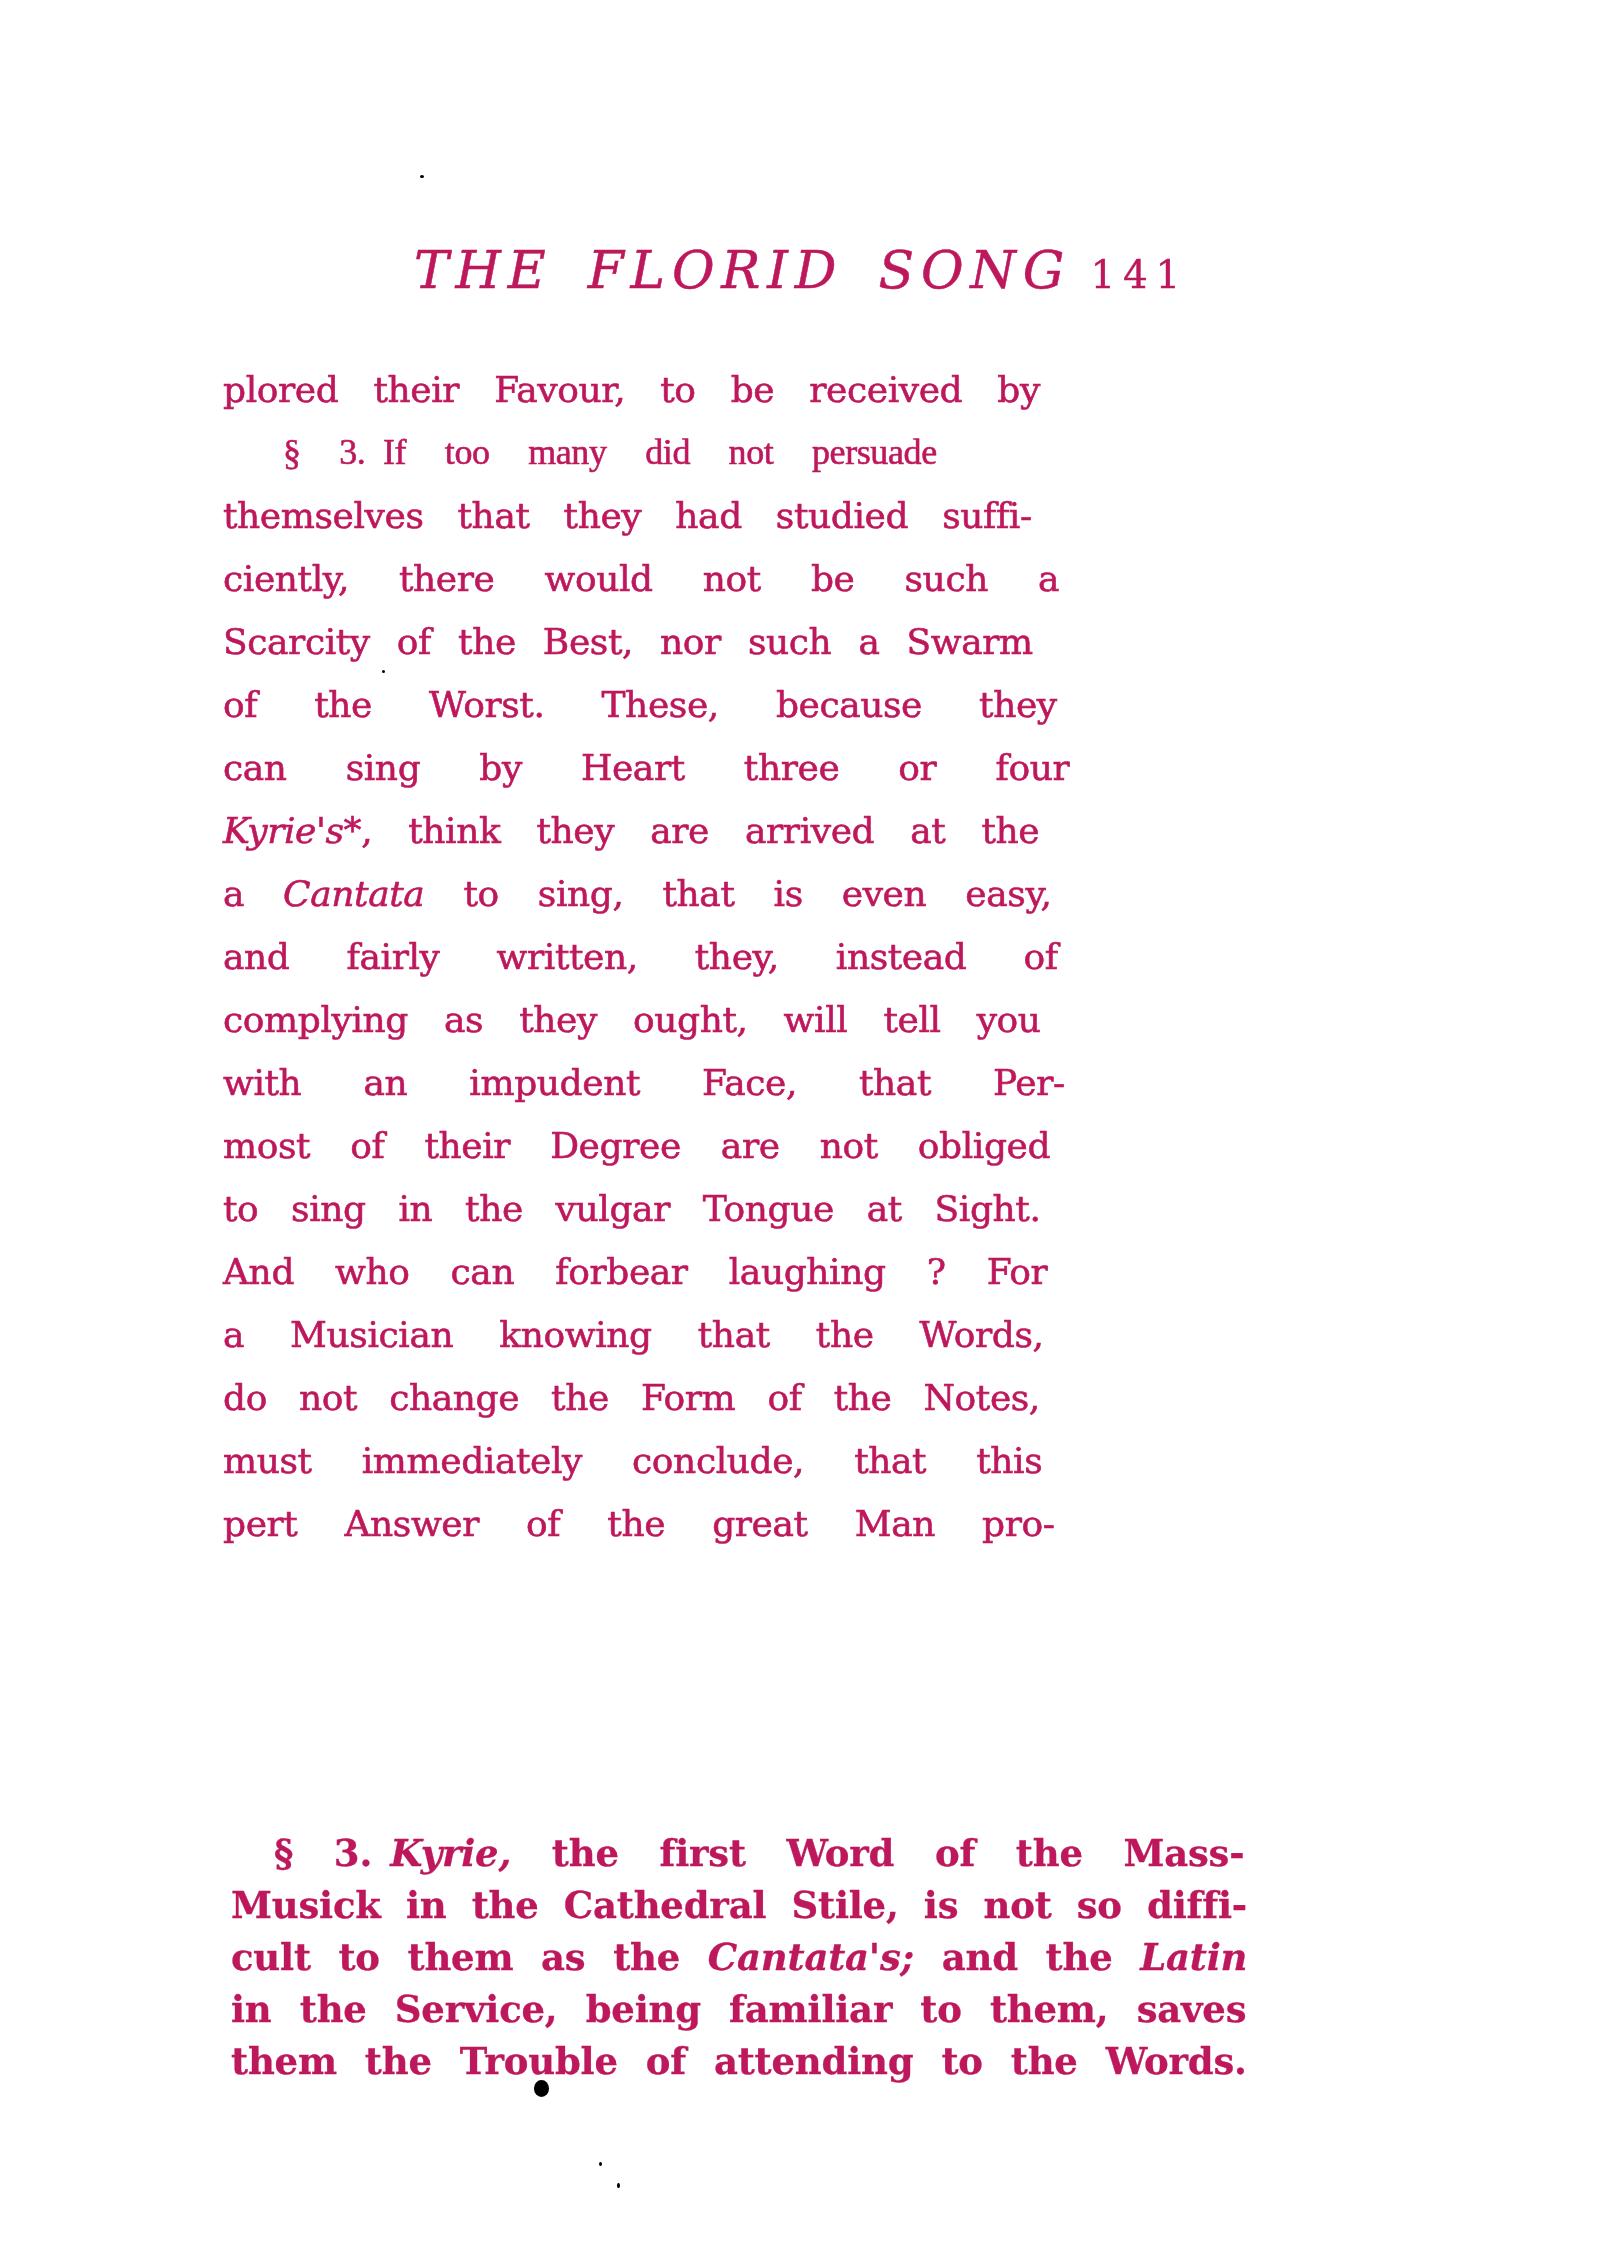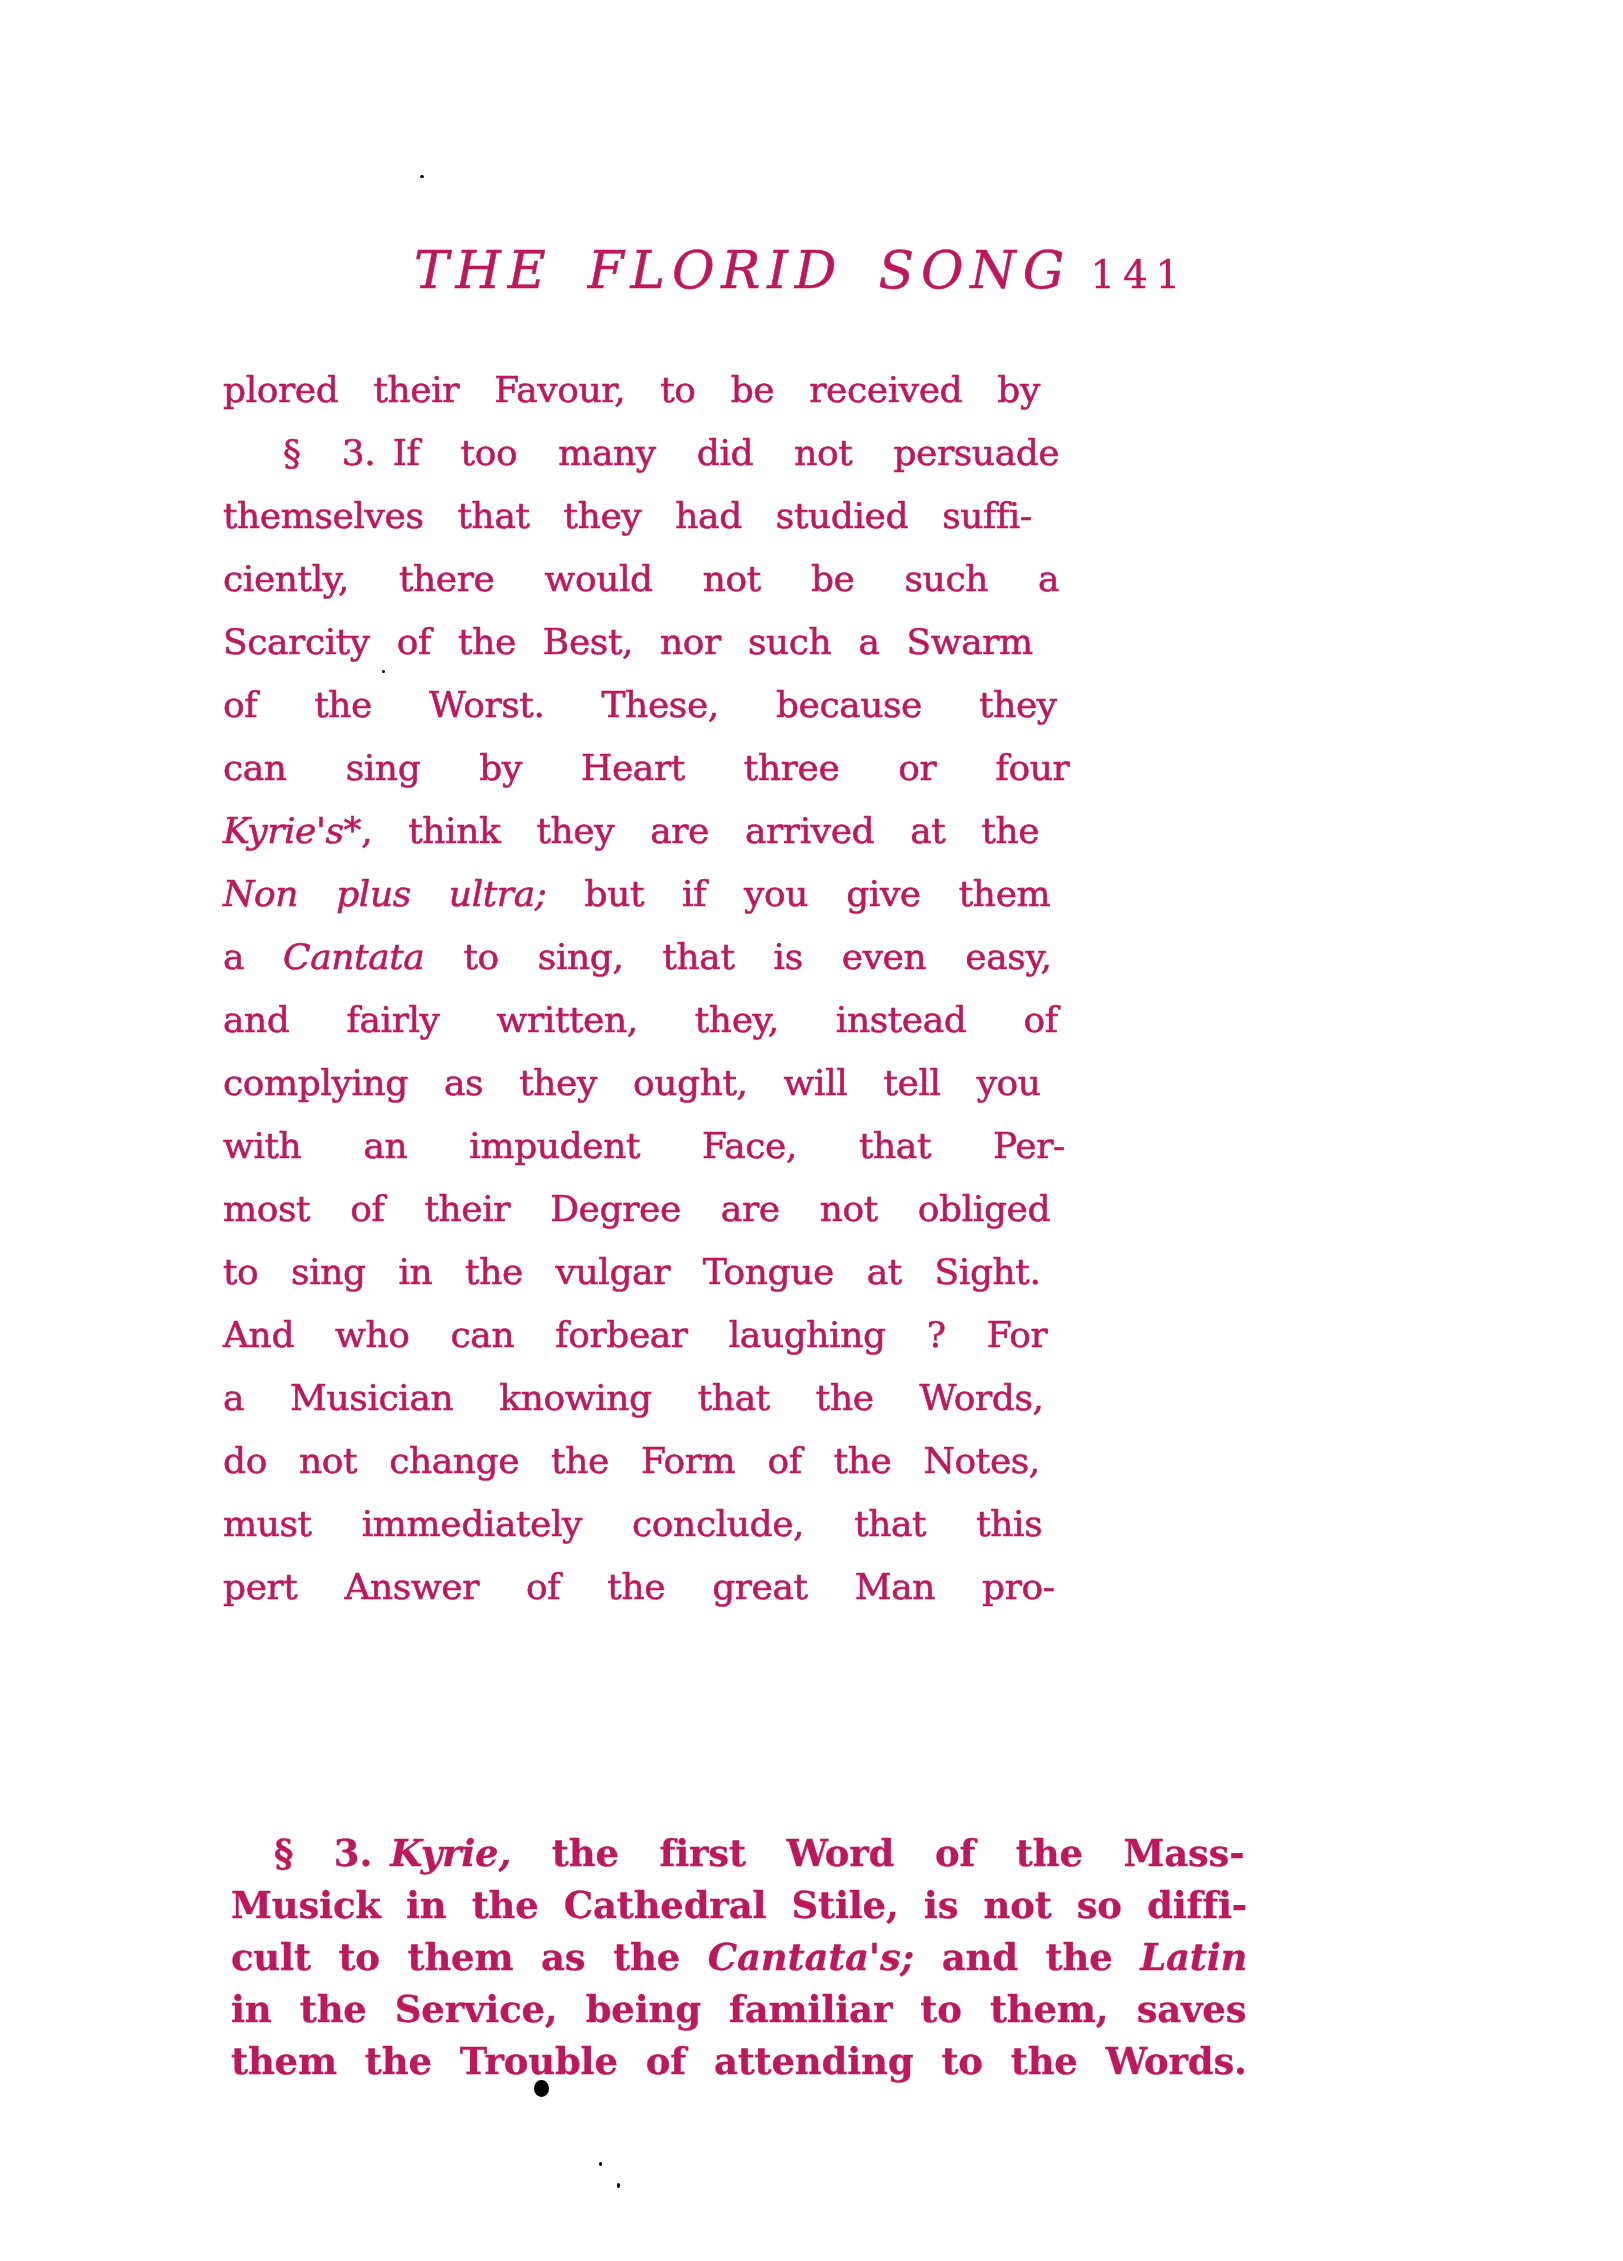--- a/index.html
+++ b/index.html
@@ -36,21 +36,21 @@
   .body-block{
     position:absolute;left:223px;top:358px;width:1006px;
     font-size:36px;
     letter-spacing:-0.4px;
     -webkit-text-stroke:0.6px currentColor;
   }
   .line{
     height:63px;line-height:63px;
     white-space:nowrap;
   }
-  .line.indent{padding-left:60px;}
+  .line.indent{padding-left:60px;font-family:Liberation Serif, serif;}
   
   .foot-block{
     position:absolute;left:231px;top:1827px;width:1008px;
     font-size:37px;
     font-weight:bold;
     letter-spacing:-0.2px;
     -webkit-text-stroke:0.3px currentColor;
   }
   .fline{
     height:52px;line-height:52px;
@@ -77,21 +77,20 @@
 
   <div class="body-block">
       <div class="line" style="word-spacing: 24px;"><span><span>plored their Favour, to be received by</span></span></div>
       <div class="line indent" style="word-spacing: 30px;"><span><span>§ 3. </span><span>If too many did not persuade</span></span></div>
       <div class="line" style="word-spacing: 23px;"><span><span>themselves that they had studied suffi-</span></span></div>
       <div class="line" style="word-spacing: 39px;"><span><span>ciently, there would not be such a</span></span></div>
       <div class="line" style="word-spacing: 16px;"><span><span>Scarcity of the Best, nor such a Swarm</span></span></div>
       <div class="line" style="word-spacing: 46px;"><span><span>of the Worst. These, because they</span></span></div>
       <div class="line" style="word-spacing: 48px;"><span><span>can sing by Heart three or four</span></span></div>
       <div class="line" style="word-spacing: 25px;"><span><span class="it">Kyrie's</span><span>*, think they are arrived at the</span></span></div>
-      <div class="line" style="word-spacing: 27px;"><span><span class="it">Non plus ultra;</span><span> but if you give them</span></span></div>
       <div class="line" style="word-spacing: 28px;"><span><span>a </span><span class="it">Cantata</span><span> to sing, that is even easy,</span></span></div>
       <div class="line" style="word-spacing: 46px;"><span><span>and fairly written, they, instead of</span></span></div>
       <div class="line" style="word-spacing: 25px;"><span><span>complying as they ought, will tell you</span></span></div>
       <div class="line" style="word-spacing: 51px;"><span><span>with an impudent Face, that Per-</span></span></div>
       <div class="line" style="word-spacing: 29px;"><span><span>most of their Degree are not obliged</span></span></div>
       <div class="line" style="word-spacing: 21.7px;"><span><span>to sing in the vulgar Tongue at Sight.</span></span></div>
       <div class="line" style="word-spacing: 30px;"><span><span>And who can forbear laughing ? For</span></span></div>
       <div class="line" style="word-spacing: 35px;"><span><span>a Musician knowing that the Words,</span></span></div>
       <div class="line" style="word-spacing: 21px;"><span><span>do not change the Form of the Notes,</span></span></div>
       <div class="line" style="word-spacing: 39px;"><span><span>must immediately conclude, that this</span></span></div>

